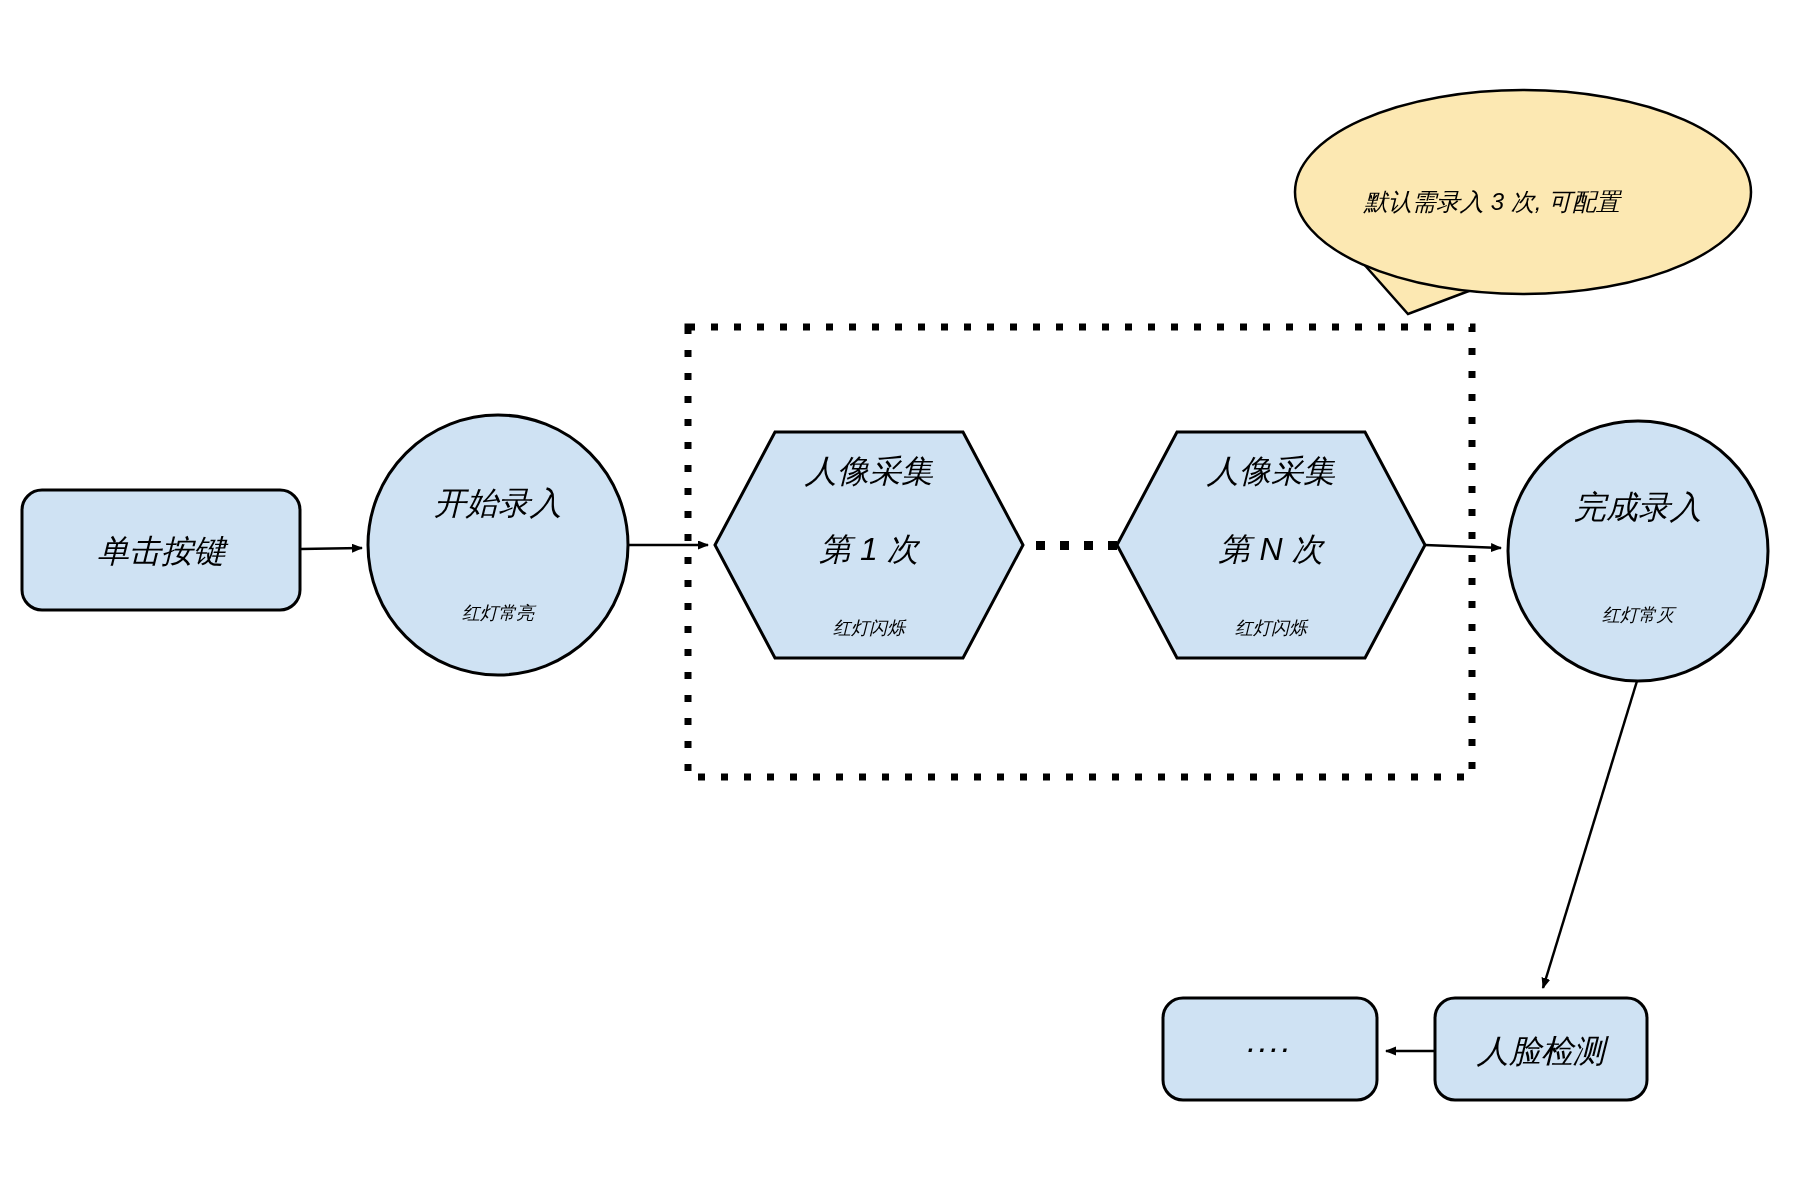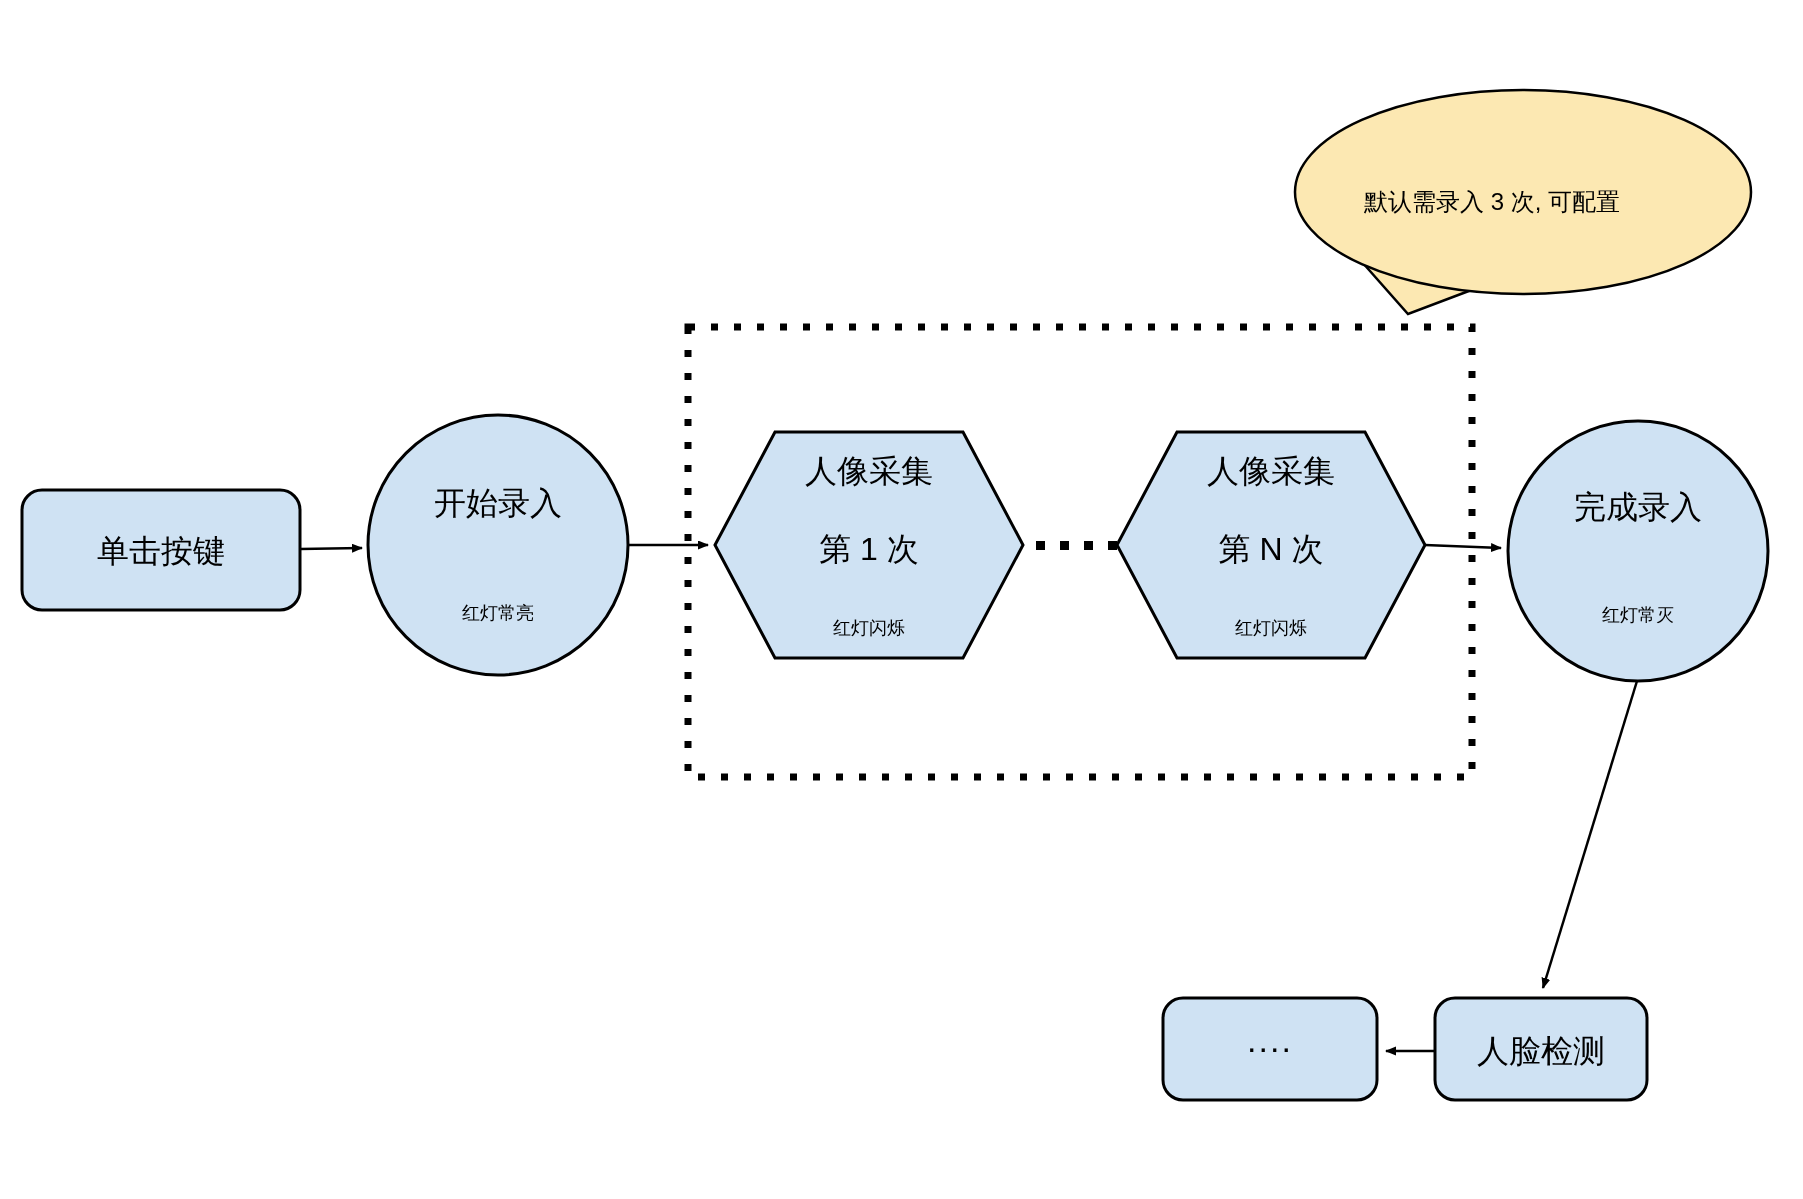--- a/index.html
+++ b/index.html
@@ -8,20 +8,21 @@
     background: #ffffff;
     width: 1803px;
     height: 1199px;
     overflow: hidden;
     font-family: "Liberation Sans", sans-serif;
   }
   .canvas-wrap {
     position: relative;
     width: 1557px;
     height: 1199px;
+    font-style: italic;
   }
   svg { display: block; }
   .shape {
     fill: #cfe2f3;
     stroke: #000000;
     stroke-width: 3;
   }
   .bubble {
     fill: #fce8b2;
     stroke: #000000;

